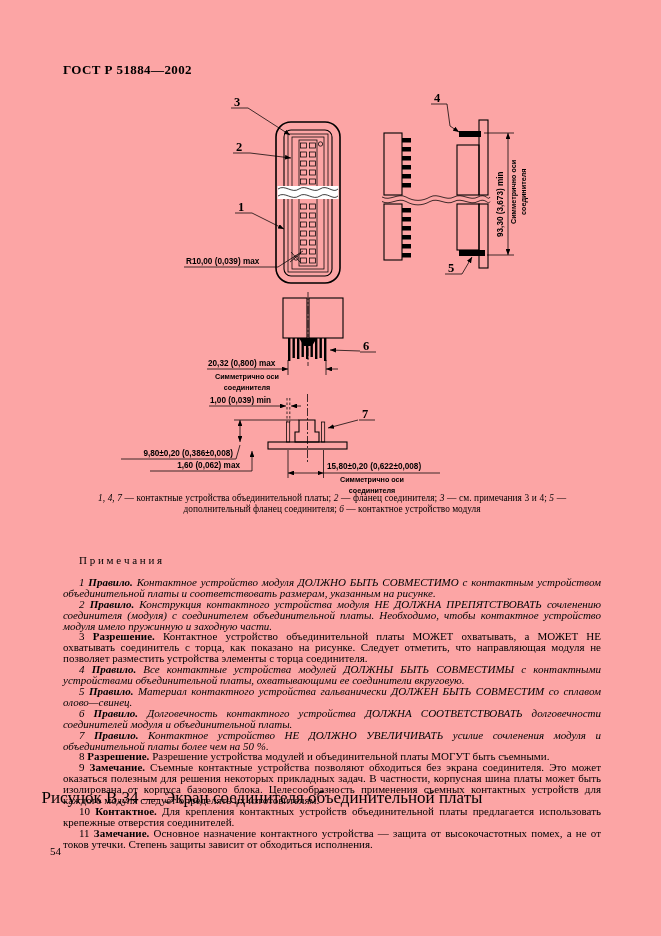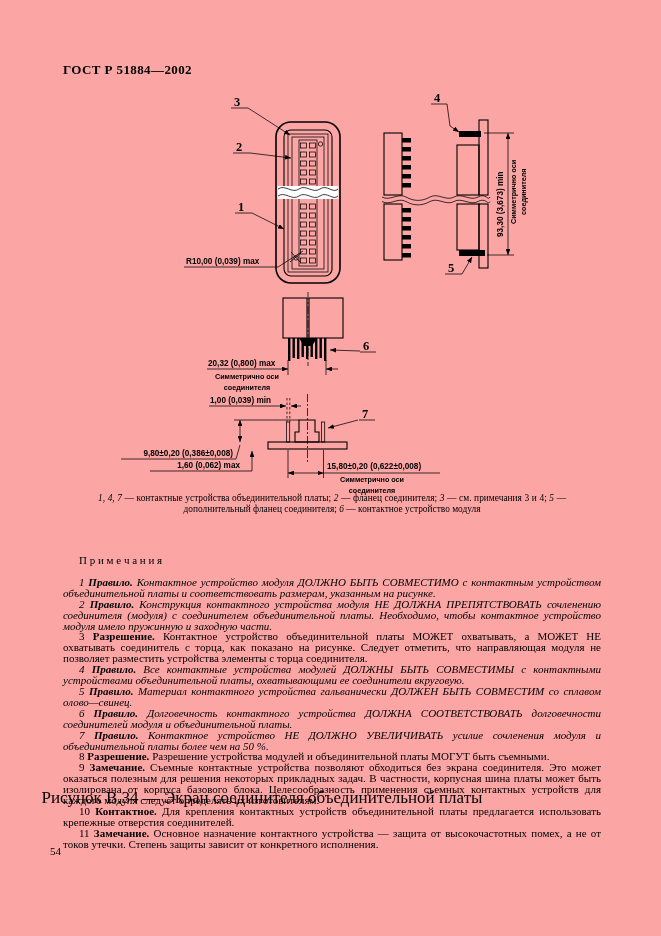--- a/index.html
+++ b/index.html
@@ -221,19 +221,19 @@
   <p class="note it"><span class="note-num">6 </span><b class="note-label">Правило.</b><span class="note-text"> Долговечность контактного устройства ДОЛЖНА СООТВЕТСТВОВАТЬ долговечности соединителей модуля и объединительной платы.</span></p>
 
   <p class="note it"><span class="note-num">7 </span><b class="note-label">Правило.</b><span class="note-text"> Контактное устройство НЕ ДОЛЖНО УВЕЛИЧИВАТЬ усилие сочленения модуля и объединительной платы более чем на 50 %.</span></p>
 
   <p class="note"><span class="note-num">8 </span><b class="note-label">Разрешение.</b><span class="note-text"> Разрешение устройства модулей и объединительной платы МОГУТ быть съемными.</span></p>
 
   <p class="note"><span class="note-num">9 </span><b class="note-label">Замечание.</b><span class="note-text"> Съемные контактные устройства позволяют обходиться без экрана соединителя. Это может оказаться полезным для решения некоторых прикладных задач. В частности, корпусная шина платы может быть изолирована от корпуса базового блока. Целесообразность применения съемных контактных устройств для каждого модуля следует определять их изготовителям.</span></p>
 
   <p class="note"><span class="note-num">10 </span><b class="note-label">Контактное.</b><span class="note-text"> Для крепления контактных устройств объединительной платы предлагается использовать крепежные отверстия соединителей.</span></p>
 
-  <p class="note"><span class="note-num">11 </span><b class="note-label">Замечание.</b><span class="note-text"> Основное назначение контактного устройства — защита от высокочастотных помех, а не от токов утечки. Степень защиты зависит от конкретного исполнения.</span></p>
+  <p class="note"><span class="note-num">11 </span><b class="note-label">Замечание.</b><span class="note-text"> Основное назначение контактного устройства — защита от высокочастотных помех, а не от токов утечки. Степень защиты зависит от обходиться исполнения.</span></p>
 </div>
   </div>
 
   <div class="figcap">Рисунок В.34 — Экран соединителя объединительной платы</div>
   <div class="pgnum">54</div>
 </div>
 
 </body></html>

